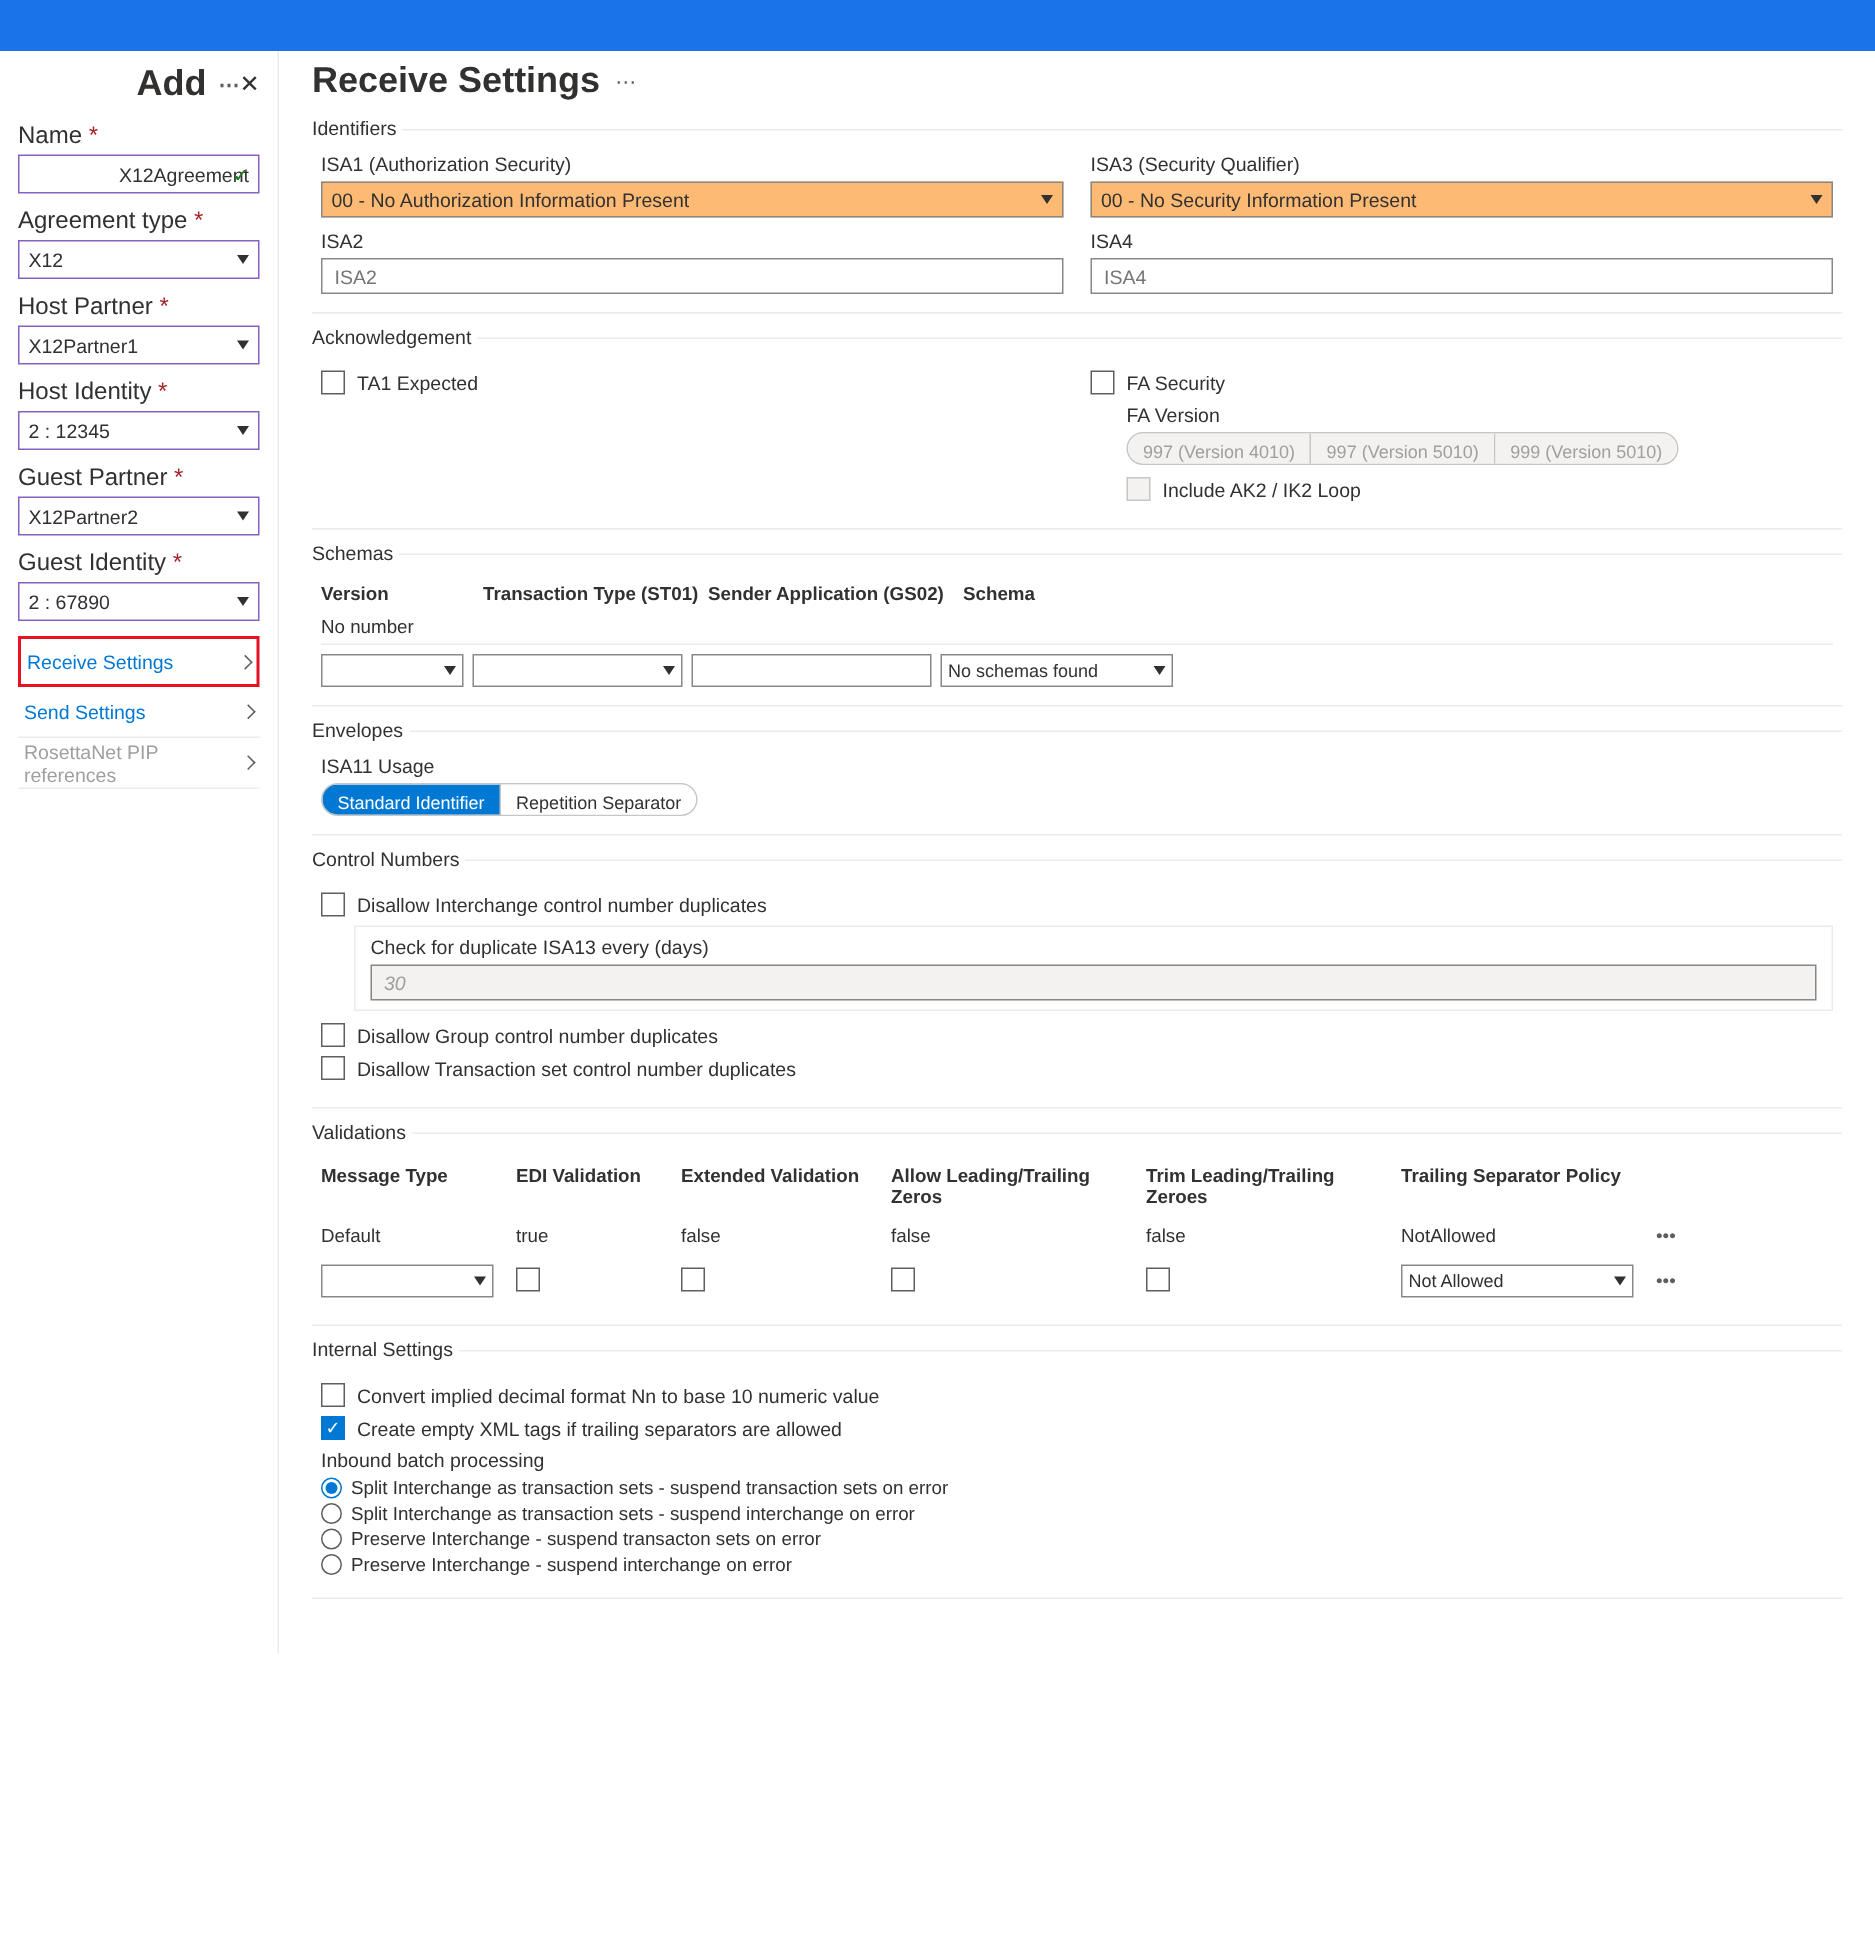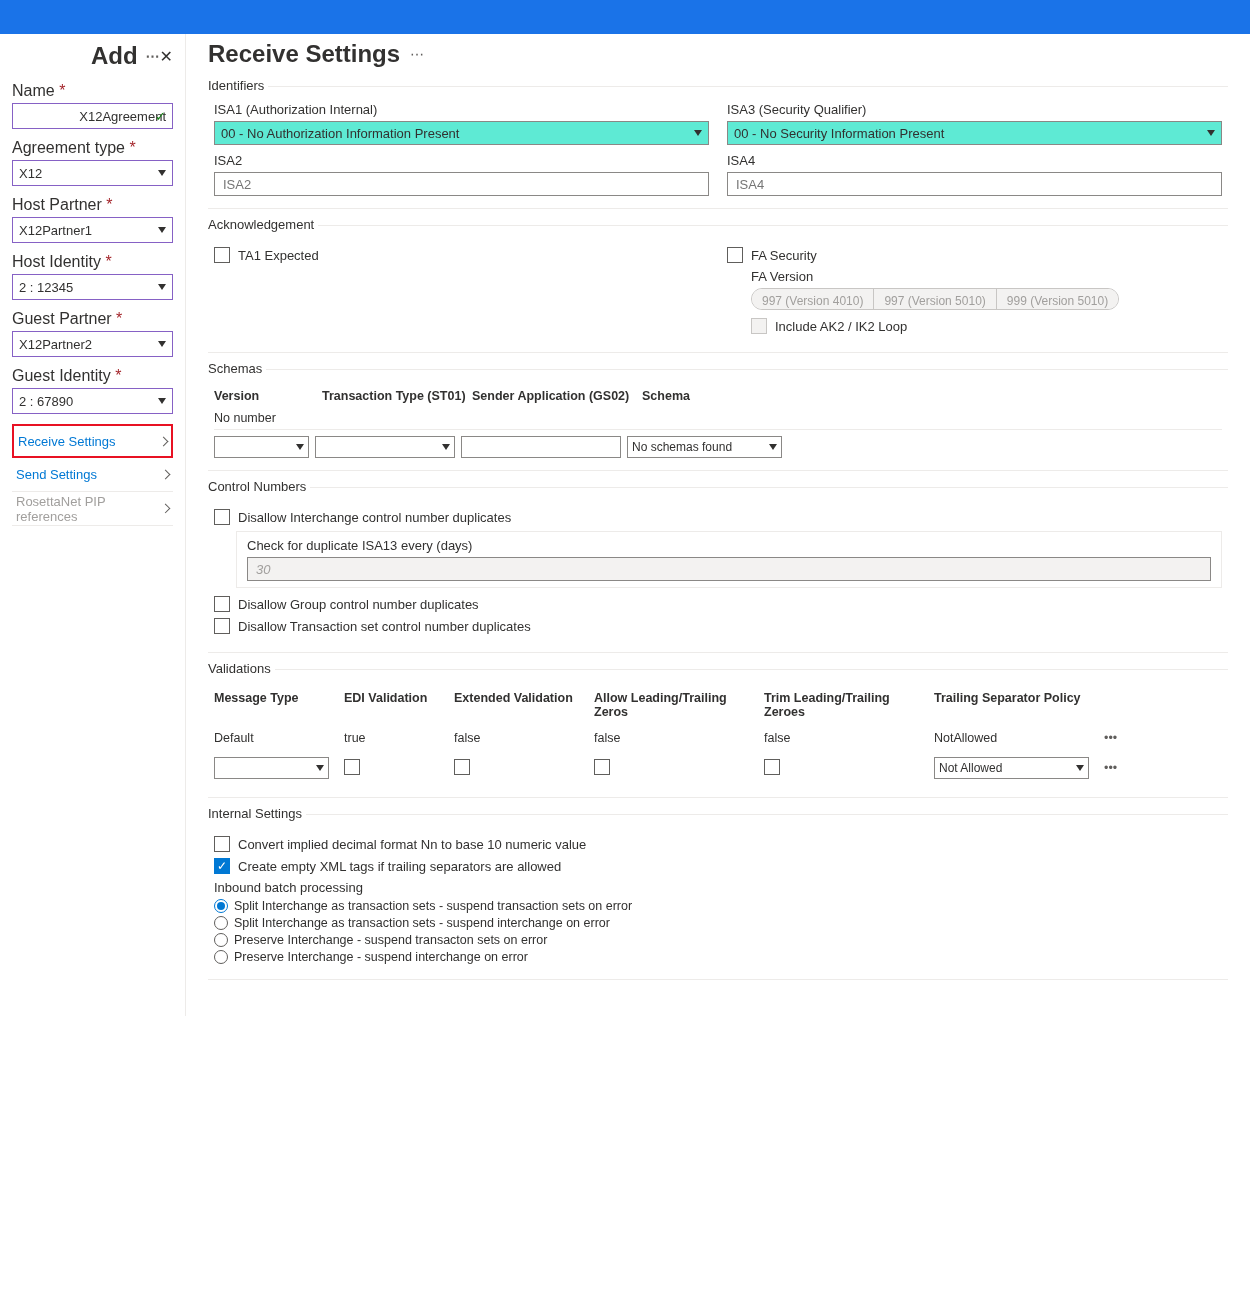--- a/index.html
+++ b/index.html
@@ -24,21 +24,21 @@
 .nav-chev { width: 7px; height: 7px; border-right: 1.5px solid #605e5c; border-bottom: 1.5px solid #605e5c; transform: rotate(-45deg); }
 .main { flex: 1; padding: 6px 22px 20px 22px; }
 .main-header { display: flex; align-items: center; gap: 10px; margin-bottom: 18px; }
 .main-title { font-size: 24px; font-weight: 600; }
 .section { border-top: 1px solid #edebe9; border-bottom: 1px solid #edebe9; padding: 0; margin-bottom: 16px; position: relative; }
 .section-legend { font-size: 13px; color: #323130; background: #fff; position: relative; top: -9px; padding: 0 4px 0 0; }
 .sbody { padding: 0 6px 12px 6px; }
 .row2 { display: flex; gap: 18px; }
 .col { flex: 1; }
 .lbl { font-size: 13px; color: #323130; margin-bottom: 4px; display: block; }
-.sel { width: 100%; height: 24px; border: 1px solid #8a8886; background: #5eead4; padding: 0 6px; font-size: 13px; display: flex; align-items: center; justify-content: space-between; }
+.sel { width: 100%; height: 24px; border: 1px solid #8a8886; background: #fdba74; padding: 0 6px; font-size: 13px; display: flex; align-items: center; justify-content: space-between; }
 .inp { width: 100%; height: 24px; border: 1px solid #8a8886; background: #fff; padding: 0 8px; font-size: 13px; color: #605e5c; }
 .chk-row { display: flex; align-items: center; gap: 8px; margin: 6px 0; }
 .chk { width: 16px; height: 16px; border: 1px solid #605e5c; background: #fff; display: inline-flex; align-items: center; justify-content: center; }
 .chk.on { background: #0078d4; border-color: #0078d4; color: #fff; font-size: 12px; }
 .chk.dis { background: #f3f2f1; border-color: #c8c6c4; }
 .sub-group { margin-left: 24px; }
 .pill-group { display: inline-flex; border: 1px solid #c8c6c4; border-radius: 12px; overflow: hidden; height: 22px; }
 .pill { padding: 12px 10px; font-size: 12px; background: #fff; color: #323130; cursor: pointer; border-right: 1px solid #c8c6c4; display: flex; align-items: center; }
 .pill:last-child { border-right: none; }
 .pill.on { background: #0078d4; color: #fff; }
@@ -145,21 +145,21 @@
     <div class="main-header">
       <span class="main-title">Receive Settings</span>
       <span class="ellipsis-ic">⋯</span>
     </div>
 
     <div class="section">
       <span class="section-legend">Identifiers</span>
       <div class="sbody">
         <div class="row2">
           <div class="col">
-            <span class="lbl">ISA1 (Authorization Internal)</span>
+            <span class="lbl">ISA1 (Authorization Security)</span>
             <div class="sel">
                 <span>00 - No Authorization Information Present</span>
                 <span class="chev"></span>
               </div>
           </div>
           <div class="col">
             <span class="lbl">ISA3 (Security Qualifier)</span>
             <div class="sel">
                 <span>00 - No Security Information Present</span>
                 <span class="chev"></span>
@@ -232,20 +232,30 @@
             </div>
           <input class="inp-sm" style="width: 160px;">
           <div class="sel-sm" style="width:155px;">
               <span>No schemas found</span>
               <span class="chev"></span>
             </div>
         </div>
       </div>
     </div>
 
+    <div class="section">
+      <span class="section-legend">Envelopes</span>
+      <div class="sbody">
+        <span class="lbl">ISA11 Usage</span>
+        <div class="pill-group">
+          <span class="pill on">Standard Identifier</span>
+          <span class="pill">Repetition Separator</span>
+        </div>
+      </div>
+    </div>
 
     <div class="section">
       <span class="section-legend">Control Numbers</span>
       <div class="sbody">
         <div class="chk-row">
             <span class="chk"></span>
             <span>Disallow Interchange control number duplicates</span>
           </div>
         <div class="indent-block">
           <span class="lbl">Check for duplicate ISA13 every (days)</span>

